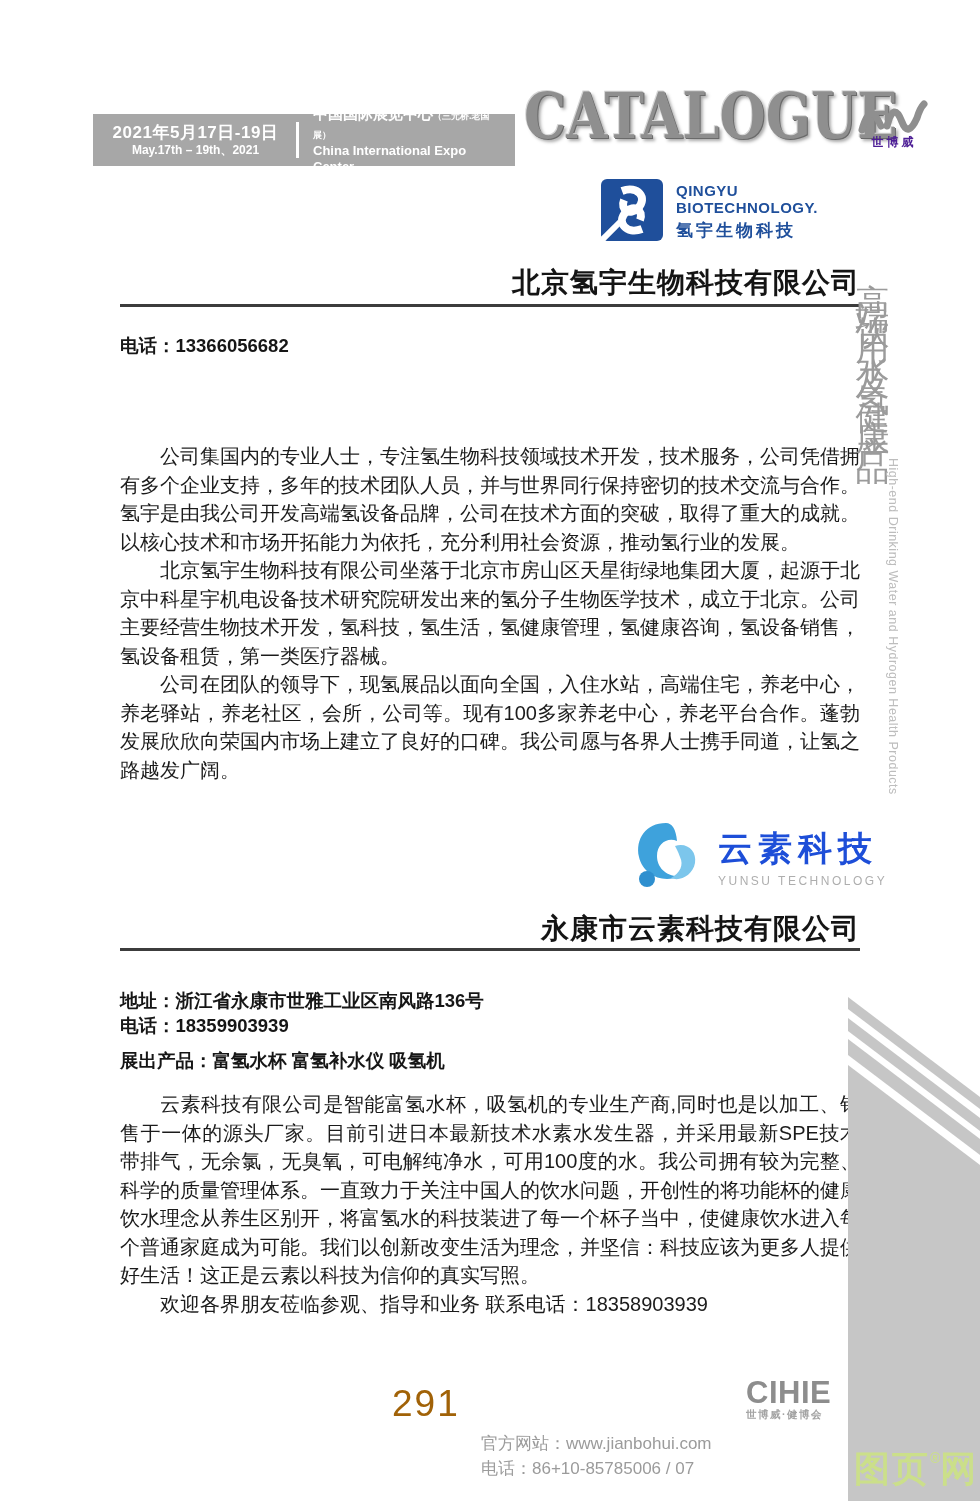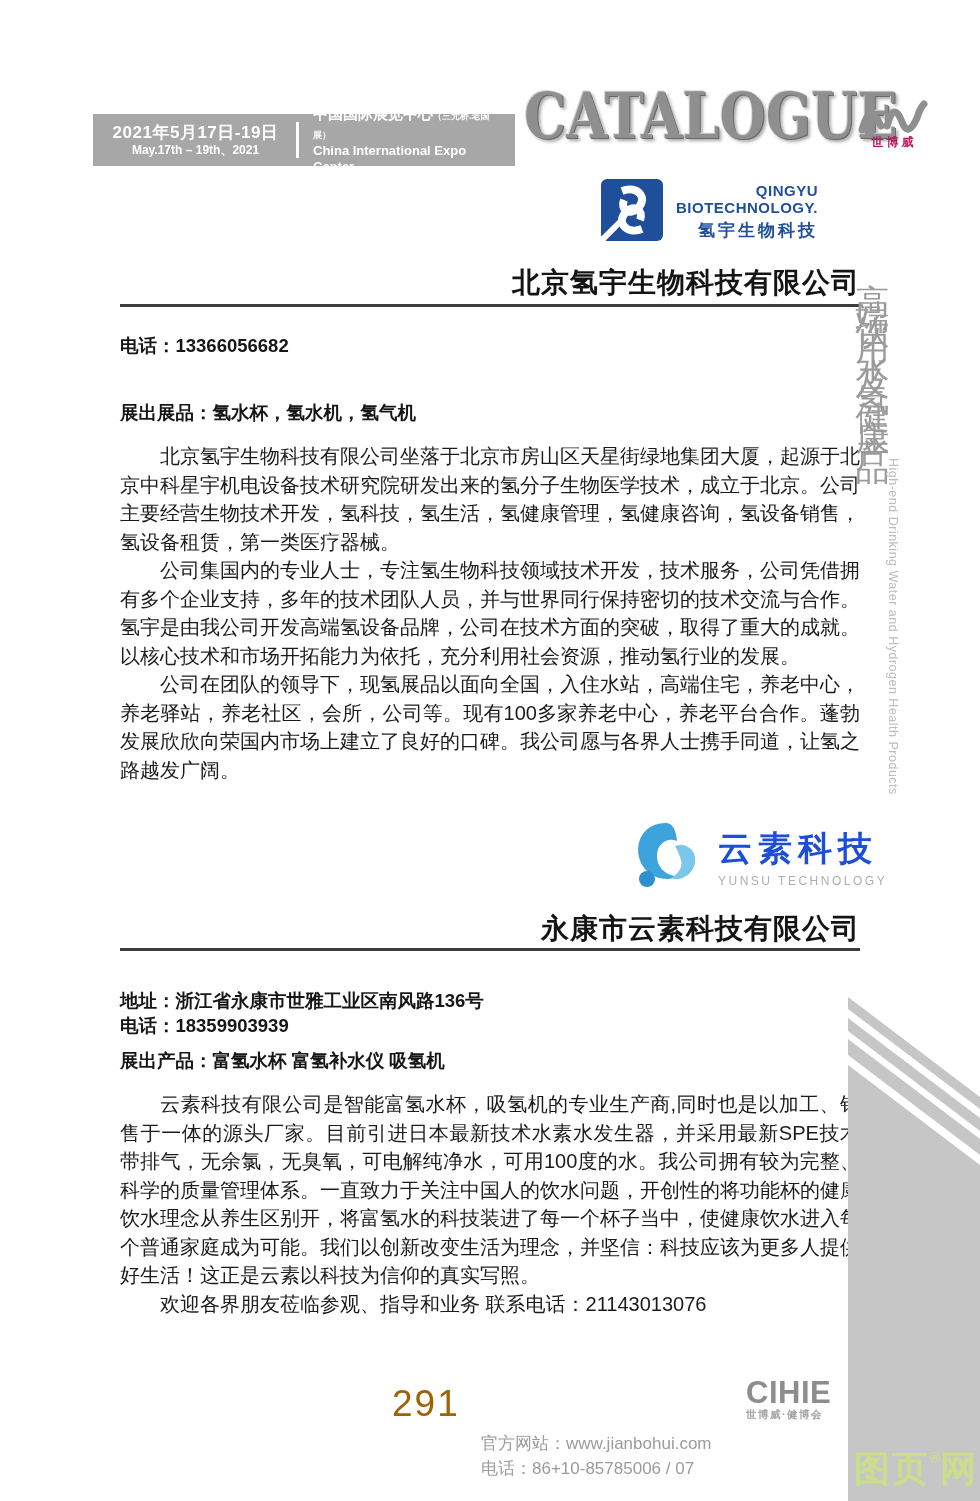--- a/index.html
+++ b/index.html
@@ -28,25 +28,25 @@
   .catalogue {
     position:absolute; left:524px; top:78px;
     font-family:"DejaVu Serif","Liberation Serif",serif;
     font-size:52px; font-weight:bold; color:#8f8f8f; letter-spacing:0px;
     transform:scale(1.02,1.22); transform-origin:top left;
     text-shadow:-1px -1px 0 #d6d6d6, 1px 1px 0 #6a6a6a, 3px 3px 3px rgba(0,0,0,0.35);
     white-space:nowrap;
   }
 
   .expo-brand { position:absolute; left:848px; top:92px; width:92px; text-align:center; }
-  .expo-brand .cn { font-size:12px; font-weight:bold; color:#be185d; letter-spacing:3px; margin-top:-4px; }
+  .expo-brand .cn { font-size:12px; font-weight:bold; color:#4c1d95; letter-spacing:3px; margin-top:-4px; }
 
   
   .qingyu-logo { position:absolute; left:600px; top:178px; display:flex; align-items:center; }
-  .qingyu-text { margin-left:12px; color:#1f4f9b;text-align:right; }
+  .qingyu-text { margin-left:12px; color:#1f4f9b; }
   .qy-en { font-size:15px; font-weight:800; line-height:17px; letter-spacing:0.5px; }
   .qy-cn { font-size:17px; font-weight:bold; letter-spacing:3px; margin-top:3px; }
 
   
   .company-name { position:absolute; left:120px; width:740px; font-size:28px; font-weight:bold; color:#141414; letter-spacing:1px;text-align:right; }
   .name1 { top:264px; }
   .name2 { top:910px; }
   .title-rule { position:absolute; left:120px; width:740px; height:3px; background:#3c3c3c; }
   .rule1 { top:304px; }
   .rule2 { top:948px; }
@@ -137,24 +137,23 @@
       <div class="qy-en">BIOTECHNOLOGY.</div>
       <div class="qy-cn">氢宇生物科技</div>
     </div>
   </div>
 
   <h1 class="company-name name1">北京氢宇生物科技有限公司</h1>
   <div class="title-rule rule1"></div>
   <div class="info-block info1">
     <div>电话：13366056682</div>
   </div>
-  <div class="products-line prod1">展出展品：氢水杯，氢水机，氢气机</div>
   <div class="paragraphs paras1">
+    <p>公司集国内的专业人士，专注氢生物科技领域技术开发，技术服务，公司凭借拥有多个企业支持，多年的技术团队人员，并与世界同行保持密切的技术交流与合作。氢宇是由我公司开发高端氢设备品牌，公司在技术方面的突破，取得了重大的成就。以核心技术和市场开拓能力为依托，充分利用社会资源，推动氢行业的发展。</p>
     <p>北京氢宇生物科技有限公司坐落于北京市房山区天星街绿地集团大厦，起源于北京中科星宇机电设备技术研究院研发出来的氢分子生物医学技术，成立于北京。公司主要经营生物技术开发，氢科技，氢生活，氢健康管理，氢健康咨询，氢设备销售，氢设备租赁，第一类医疗器械。</p>
-    <p>公司集国内的专业人士，专注氢生物科技领域技术开发，技术服务，公司凭借拥有多个企业支持，多年的技术团队人员，并与世界同行保持密切的技术交流与合作。氢宇是由我公司开发高端氢设备品牌，公司在技术方面的突破，取得了重大的成就。以核心技术和市场开拓能力为依托，充分利用社会资源，推动氢行业的发展。</p>
     <p>公司在团队的领导下，现氢展品以面向全国，入住水站，高端住宅，养老中心，养老驿站，养老社区，会所，公司等。现有100多家养老中心，养老平台合作。蓬勃发展欣欣向荣国内市场上建立了良好的口碑。我公司愿与各界人士携手同道，让氢之路越发广阔。</p>
   </div>
 
   <div class="yunsu-logo">
     <span>
       <svg width="74" height="74" viewBox="0 0 74 74">
         <path d="M36,5 C16,5 5,21 9,39 C13,57 33,66 50,58 C37,59 27,50 27,38 C27,26 37,19 47,23 C46,11 42,5 36,5 Z" fill="#3ea2dc"></path>
         <path d="M45,28 C57,24 67,33 65,45 C63,57 50,64 41,60 C50,55 54,47 50,39 C48,33 46,30 45,28 Z" fill="#7cc6ec"></path>
         <circle cx="17" cy="61" r="8" fill="#2e8fcf"></circle>
       </svg>
@@ -167,21 +166,21 @@
 
   <h1 class="company-name name2">永康市云素科技有限公司</h1>
   <div class="title-rule rule2"></div>
   <div class="info-block info2">
     <div>地址：浙江省永康市世雅工业区南风路136号</div>
     <div>电话：18359903939</div>
   </div>
   <div class="products-line prod2">展出产品：富氢水杯 富氢补水仪  吸氢机</div>
   <div class="paragraphs paras2">
     <p>云素科技有限公司是智能富氢水杯，吸氢机的专业生产商,同时也是以加工、销售于一体的源头厂家。目前引进日本最新技术水素水发生器，并采用最新SPE技术带排气，无余氯，无臭氧，可电解纯净水，可用100度的水。我公司拥有较为完整、科学的质量管理体系。一直致力于关注中国人的饮水问题，开创性的将功能杯的健康饮水理念从养生区别开，将富氢水的科技装进了每一个杯子当中，使健康饮水进入每个普通家庭成为可能。我们以创新改变生活为理念，并坚信：科技应该为更多人提供好生活！这正是云素以科技为信仰的真实写照。</p>
-    <p>欢迎各界朋友莅临参观、指导和业务 联系电话：21143013076</p>
+    <p>欢迎各界朋友莅临参观、指导和业务 联系电话：18358903939</p>
   </div>
 
   <div class="side-cn">高端饮用水及氢健康产品</div>
   <div class="side-en">High-end Drinking Water and Hydrogen Health Products</div>
 
   <div class="corner-deco">
     <svg width="132" height="516" viewBox="0 0 132 516">
       <polygon points="0,12 132,112 132,124 0,24" fill="#c6c6c6"></polygon>
       <polygon points="0,33 132,133 132,146 0,46" fill="#c6c6c6"></polygon>
       <polygon points="0,54 132,154 132,170 0,70" fill="#c6c6c6"></polygon>

